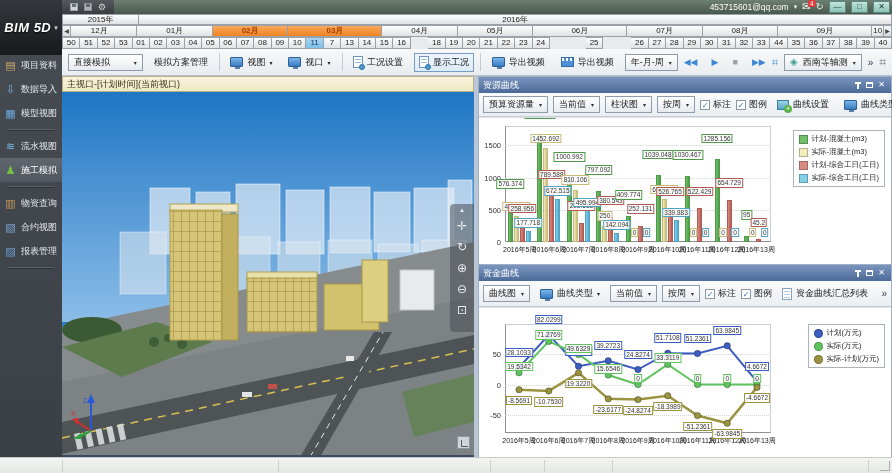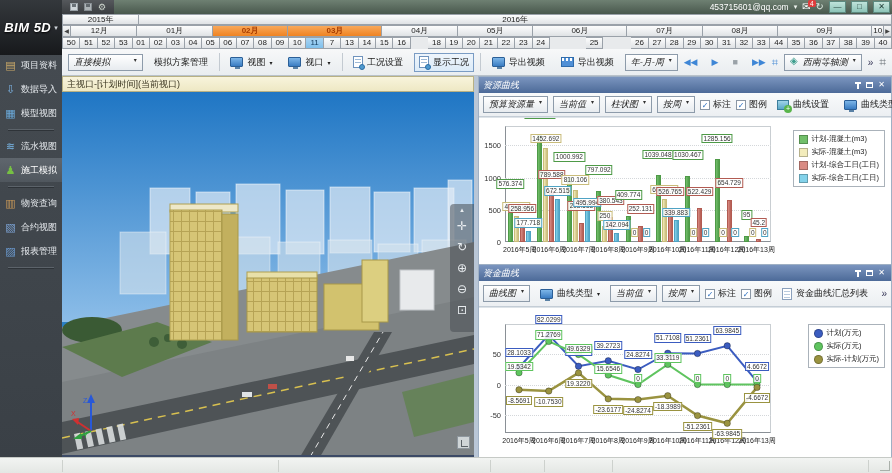--- a/index.html
+++ b/index.html
@@ -37,21 +37,21 @@
   .tl-cell:first-child{border-left:1px solid #9aa1a9;}
   .tl-years .tl-cell{line-height:9px;}
   .tl-months .tl-cell,.tl-weeks .tl-cell{line-height:10px;}
   .tl-cell.orange{background:linear-gradient(#f9a85a,#ef8322);color:#a83c00;font-weight:bold;}
   .tl-cell.current{background:linear-gradient(#aad4f2,#7fc0ec);color:#113a5c;}
   .tl-scroll{position:absolute;left:0;top:0;width:9px;height:12px;background:linear-gradient(#f4f5f6,#d7dadd);border:1px solid #9aa1a9;font-size:6px;line-height:10px;text-align:center;color:#444;z-index:3;}
   .tl-scroll.right{left:auto;right:0;}
 
   
   .toolbar{position:absolute;left:62px;top:49px;width:830px;height:27px;background:linear-gradient(#f7f8f9,#e9edf0);border-bottom:1px solid #b9c2ca;display:flex;align-items:center;gap:6px;padding:0 6px;white-space:nowrap;}
-  .dd{display:inline-flex;gap:5px;border:1px solid #8d9baa;background:linear-gradient(#ffffff,#e7ebef);padding:1px 5px;height:17px;font-size:9px;color:#222;font-style:italic;}
+  .dd{display:inline-flex;align-items:center;gap:5px;border:1px solid #8d9baa;background:linear-gradient(#ffffff,#e7ebef);padding:1px 5px;height:17px;font-size:9px;color:#222;}
   .dd .caret{font-size:6px;color:#333;}
   .dd.sim{width:118px;justify-content:space-between;}
   .tbtn{display:inline-flex;align-items:center;gap:4px;padding:2px 4px;height:19px;font-size:9px;color:#222;border:1px solid transparent;}
   .tbtn.pressed{border:1px solid #7a9cc4;background:linear-gradient(#eef5fc,#dcebf8);}
   .tsep{width:1px;height:18px;background:#c3cad1;}
   .i-mon{width:13px;height:10px;background:linear-gradient(#7db6e8,#3a7cc2);border:1px solid #2b5f97;border-radius:1px;position:relative;}
   .i-mon::after{content:"";position:absolute;left:4px;bottom:-3px;width:5px;height:2px;background:#5a81a5;}
   .i-page{width:10px;height:12px;background:#fff;border:1px solid #6f93bd;position:relative;}
   .i-page::after{content:"";position:absolute;left:1px;top:2px;width:6px;height:6px;background:repeating-linear-gradient(#9db9d6 0 1px,transparent 1px 3px);}
   .i-page .gear-dot{position:absolute;right:-3px;bottom:-3px;width:6px;height:6px;background:#4f9ad0;border-radius:50%;border:1px solid #2b6da5;}
@@ -83,21 +83,21 @@
   .vp-corner::after{content:"";position:absolute;left:3px;top:3px;width:6px;height:6px;border-left:1px solid #5a6268;border-bottom:1px solid #5a6268;}
 
   
   .splitter{position:absolute;left:474px;top:76px;width:4px;height:381px;background:#b9c6d6;}
 
   
   .rpanel{position:absolute;left:478px;width:414px;background:#f2f4f6;border:1px solid #9fb0c4;}
   .rp1{top:76px;height:188px;}
   .rp2{top:264px;height:193px;}
   .rp-title{height:16px;background:linear-gradient(#7b95bf,#4c6a98);color:#fff;font-size:9px;line-height:15px;padding:0 4px;display:flex;align-items:center;}
-  .rp-title .t{flex:1;font-style:italic;}
+  .rp-title .t{flex:1;}
   .rp-ctl{display:flex;align-items:center;gap:5px;padding-right:2px;}
   .pin{width:2px;height:7px;background:#fff;position:relative;margin:0 2px;}
   .pin::after{content:"";position:absolute;left:-2px;top:0;width:6px;height:2px;background:#fff;}
   .maxi{width:7px;height:6px;border:1px solid #fff;border-top:2px solid #fff;}
   .xbtn{color:#fff;font-size:8px;line-height:1;}
   .rp-toolbar{display:flex;align-items:center;gap:5px;padding:2px 4px;background:linear-gradient(#f8fafb,#eceff2);border-bottom:1px solid #c4cdd6;height:24px;white-space:nowrap;}
   .rp2 .rp-toolbar{height:26px;}
   .chk{display:inline-flex;align-items:center;gap:3px;font-size:9px;}
   .chk .box{width:10px;height:10px;background:#fff;border:1px solid #8a97a5;color:#2a6fc0;font-size:8px;line-height:9px;text-align:center;}
   .i-curveset{width:12px;height:10px;background:linear-gradient(#9fd4e8,#5aa8c8);border:1px solid #3c7e9c;position:relative;}

